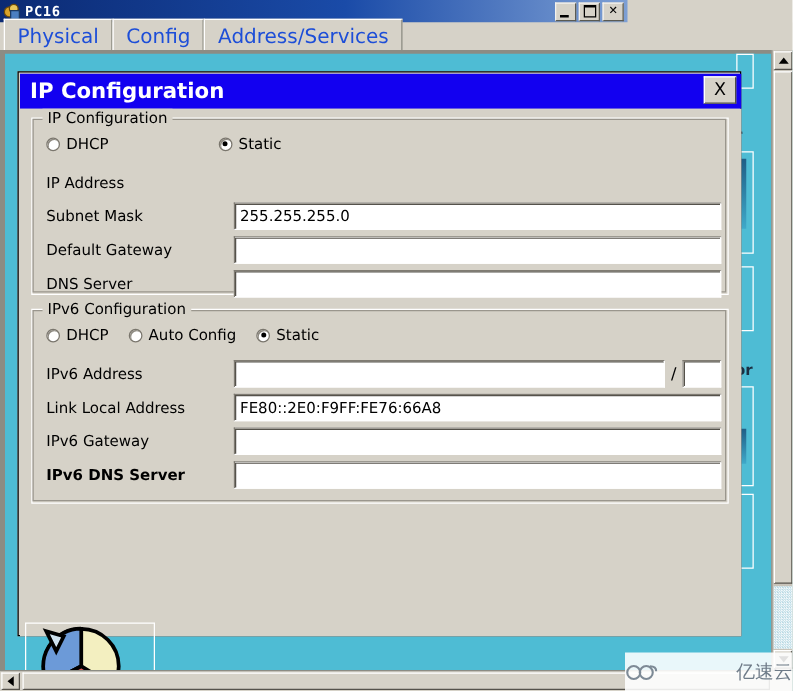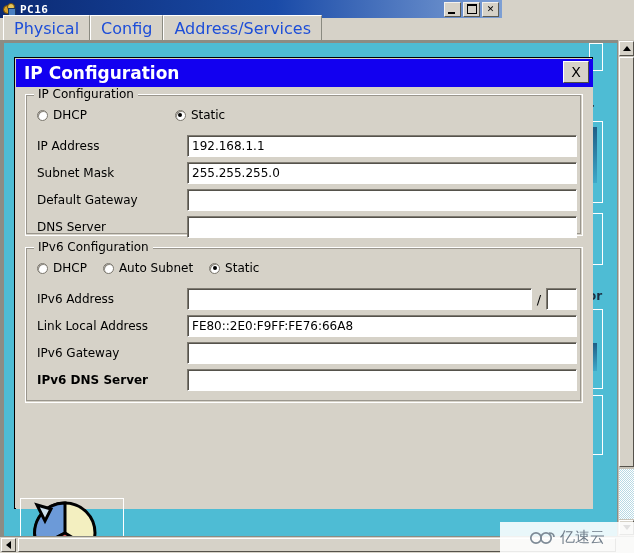--- a/index.html
+++ b/index.html
@@ -413,21 +413,21 @@
   }
 
   
   .watermark {
     position: absolute;
     right: 0; bottom: 0;
     width: 134px; height: 31px;
     background: rgba(255,255,255,0.88);
     display: flex;
     align-items: center;
-    justify-content: center;
+    justify-content: space-between;
     gap: 5px;
     color: #6e7b88;
     font-size: 15px;
     margin-left: 12px;
   }
 </style>
 </head>
 <body>
 
 <div id="app">
@@ -490,21 +490,20 @@
               <span class="radio-label">DHCP</span>
             </span>
             <span class="radio" style="margin-left:62px;">
               <span class="radio-dot on"></span>
               <span class="radio-label">Static</span>
             </span>
           </div>
 
           <div class="frow" style="left:11px; top:40px; width:540px;">
             <div class="flabel">IP Address</div>
-            <div class="finput" style="width:390px;" placeholder="">192.168.1.1</div>
           </div>
 
           <div class="frow" style="left:11px; top:67px; width:540px;">
             <div class="flabel">Subnet Mask</div>
             <div class="finput" style="width:390px;" placeholder="">255.255.255.0</div>
           </div>
 
           <div class="frow" style="left:11px; top:121px; width:540px;">
             <div class="flabel">DNS Server</div>
             <div class="finput" style="width:390px;" placeholder=""></div>
@@ -519,21 +518,21 @@
         <div class="group" id="group-ipv6">
           <div class="group-legend">IPv6 Configuration</div>
 
           <div class="radio-row" style="left:11px; top:13px;">
             <span class="radio">
               <span class="radio-dot"></span>
               <span class="radio-label" style="margin-right:12px;">DHCP</span>
             </span>
             <span class="radio">
               <span class="radio-dot"></span>
-              <span class="radio-label" style="margin-right:12px;">Auto Subnet</span>
+              <span class="radio-label" style="margin-right:12px;">Auto Config</span>
             </span>
             <span class="radio">
               <span class="radio-dot on"></span>
               <span class="radio-label">Static</span>
             </span>
           </div>
 
           <div class="frow" style="left:11px; top:40px; width:540px;">
             <div class="flabel">IPv6 Address</div>
             <div class="finput" style="width:347px;"></div>

